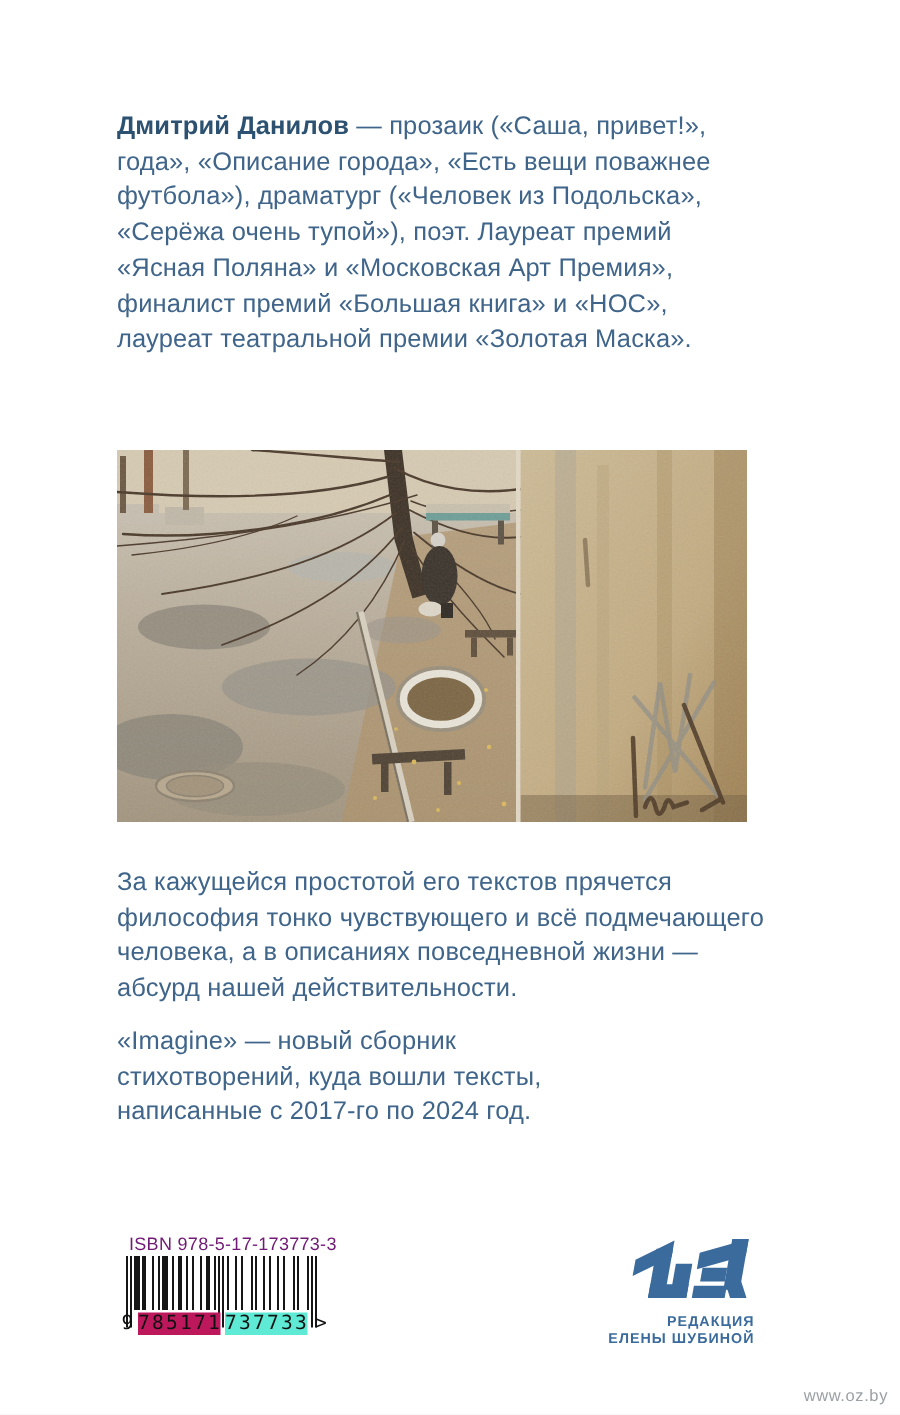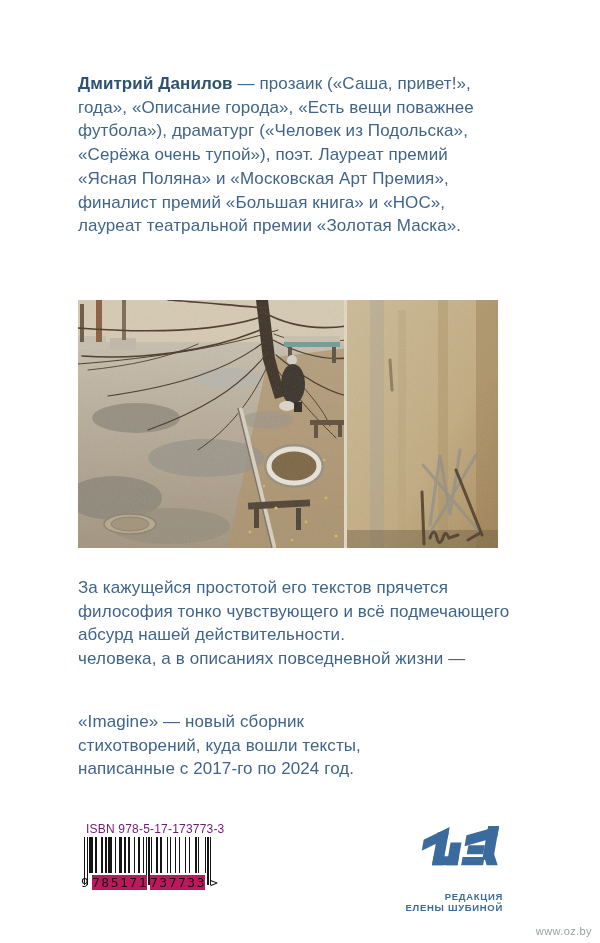--- a/index.html
+++ b/index.html
@@ -4,42 +4,42 @@
 <style>
   html,body{margin:0;padding:0;background:#f4f4f4;}
   .page{position:relative;width:600px;height:943px;background:#ffffff;
         font-family:"Liberation Sans",sans-serif;overflow:hidden;margin:0 auto;}
   .para{position:absolute;left:78px;color:var(--body-text,#40658a);
         font-size:17px;line-height:23.7px;letter-spacing:.1px;}
   .para .line{white-space:nowrap;}
   .para .bold{font-weight:bold;color:var(--bold-text,#2d5271);}
   #p1{top:72px;}
   #p2{top:576px;}
-  #p3{top:682px;margin-top:28px;}
+  #p3{top:682px;}
   #photo{position:absolute;left:78px;top:300px;width:420px;height:248px;margin:0;}
   #photo svg{display:block;}
 
   
   #barcode-block{position:absolute;left:84px;top:822px;width:150px;}
   #isbn{font-size:12px;color:#701a75;letter-spacing:.2px;margin:0 0 1px 2px;white-space:nowrap;}
   #barcode{display:block;}
   .digits{position:absolute;top:53px;left:-3px;width:150px;height:15px;
           font-family:"DejaVu Sans Mono",monospace;font-size:13px;color:#111;}
   .digits span{position:absolute;top:0;}
   .d-first{left:0;}
   .d-left{left:11px;width:55px;text-align:center;background:#be185d;letter-spacing:1.5px;}
-  .d-right{left:69px;width:55px;text-align:center;background:#be185d;letter-spacing:1.5px;}
+  .d-right{left:69px;width:55px;text-align:center;background:#5eead4;letter-spacing:1.5px;}
   .d-end{left:129px;}
 
   
   #logo-block{position:absolute;right:97px;top:818px;width:130px;text-align:right;
               color:var(--logo-blue,#3a6b9c);}
   #logo-mark{width:84px;height:49px;display:inline-block;}
   .pub{font-weight:bold;font-size:9.5px;letter-spacing:.7px;line-height:10.5px;white-space:nowrap;}
-  .pub.first{margin-top:21px;}
+  .pub.first{margin-top:5px;}
 
   #watermark{position:absolute;right:8px;bottom:6px;font-size:11px;
              color:var(--watermark-gray,#9aa0a4);letter-spacing:.4px;margin-top:10px;}
 </style>
 </head>
 <body>
 
 <div class="page">
 
   <section class="para" id="p1">
@@ -188,22 +188,22 @@
 
       <rect x="266" y="0" width="3" height="248" fill="#e2d8c4"></rect>
 
       <rect x="0" y="0" width="420" height="248" filter="url(#noise)" opacity="0.14"></rect>
     </svg>
   </figure>
 
   <section class="para" id="p2">
     <div class="line">За кажущейся простотой его текстов прячется</div>
     <div class="line">философия тонко чувствующего и всё подмечающего</div>
+    <div class="line">человека, а в описаниях повседневной жизни —</div>
     <div class="line">абсурд нашей действительности.</div>
-    <div class="line">человека, а в описаниях повседневной жизни —</div>
   </section>
 
   <section class="para" id="p3">
     <div class="line">«Imagine» — новый сборник</div>
     <div class="line">стихотворений, куда вошли тексты,</div>
     <div class="line">написанные с 2017-го по 2024 год.</div>
   </section>
 
   <div id="barcode-block">
     <div id="isbn">ISBN 978-5-17-173773-3</div>

